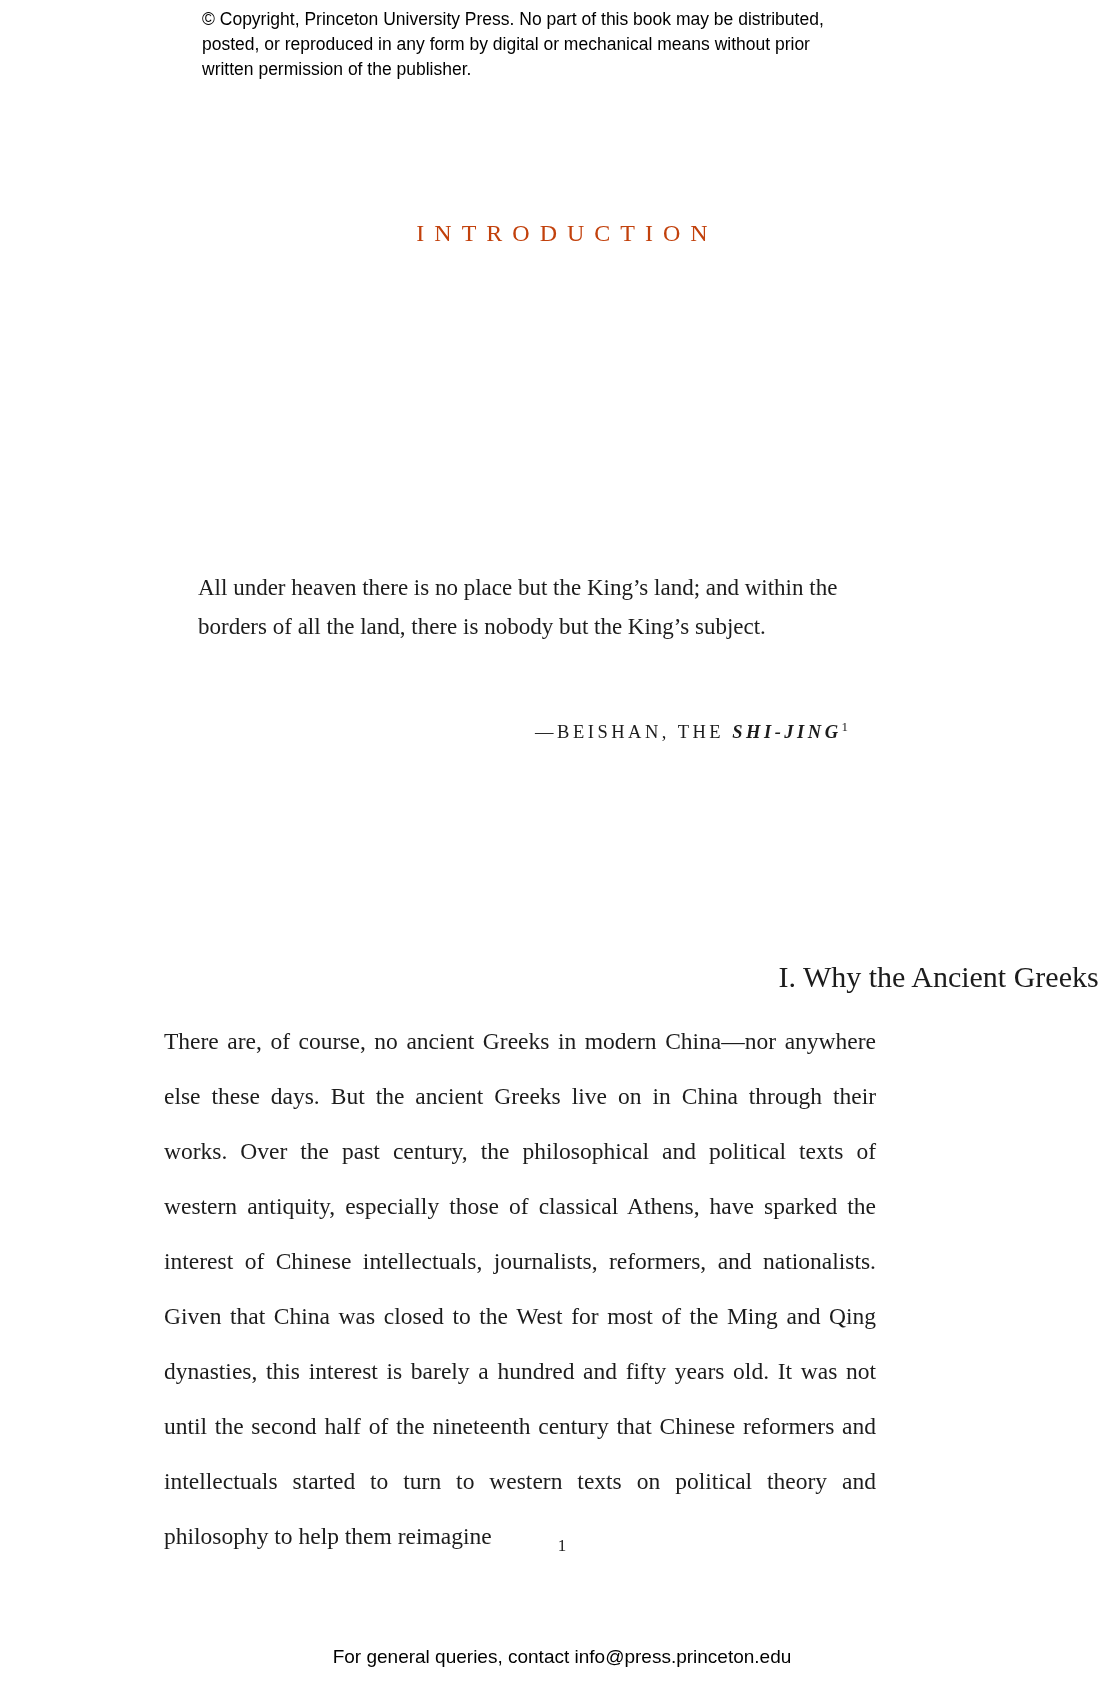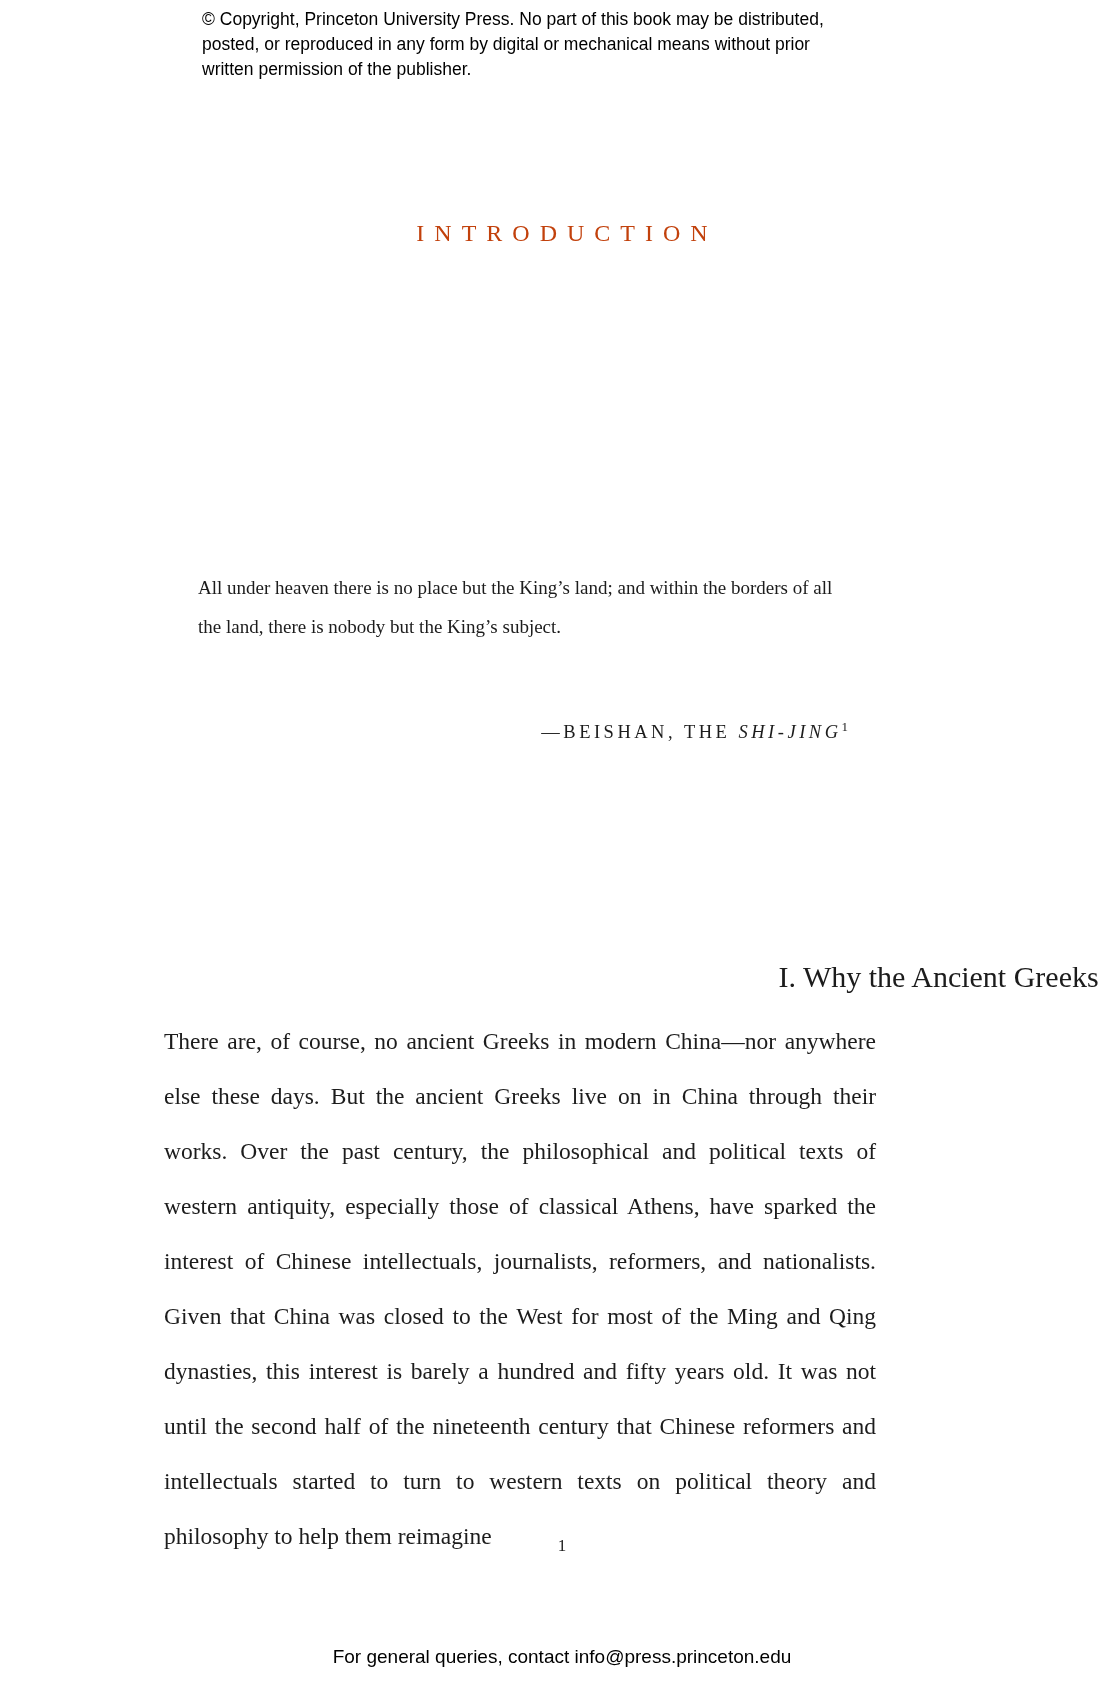--- a/index.html
+++ b/index.html
@@ -52,38 +52,39 @@
     color: #1c1c1c;
   }
   .title .title-line {
     display: block;
   }
   .epigraph {
     position: absolute;
     left: 186px;
     top: 568px;
     width: 650px;
-    font-size: 19px;
+    font-size: 23px;
     line-height: 39px;
     color: #1c1c1c;
     text-align: left;
   }
   .attribution {
     position: absolute;
     left: 186px;
     top: 722px;
     width: 650px;
     text-align: right;
     font-size: 18.5px;
     letter-spacing: 3.5px;
     color: #1c1c1c;
     white-space: nowrap;
   }
   .attribution .source {
     font-style: italic;
+    font-weight: bold;
   }
   .attribution sup {
     font-size: 13px;
     letter-spacing: 0;
     vertical-align: super;
     line-height: 0;
   }
   .heading {
     position: absolute;
     left: 0;

